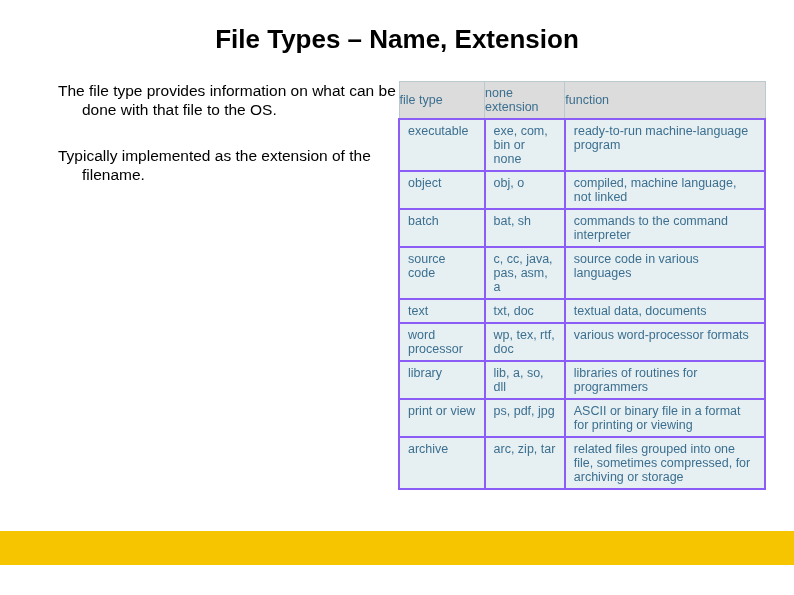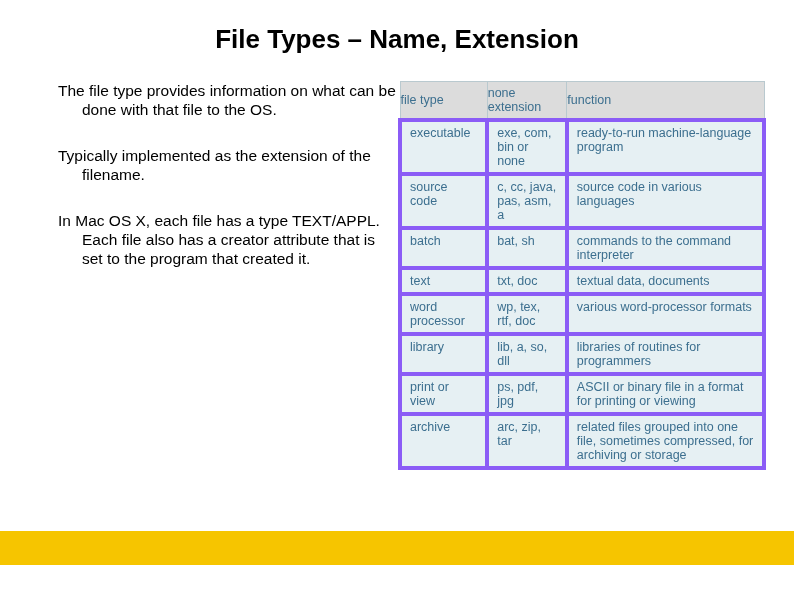--- a/index.html
+++ b/index.html
@@ -46,68 +46,72 @@
     background: #dcdcdc;
     color: #3c6f8f;
     font-weight: normal;
     text-align: left;
     padding: 4px 0;
     border: 1px solid #b9c9cf;
   }
   td {
     background: #e6f0f3;
     padding: 4px 8px;
-    border: 4px solid #8b5cf6;
+    border: 2px solid #8b5cf6;
     vertical-align: top;
   }
   .footer-bar {
     position: absolute;
     left: 0;
     bottom: 30px;
     width: 100%;
     height: 34px;
     background: #f6c500;
   }
 </style>
 </head>
 <body>
 
 <h1 class="title">File Types – Name, Extension</h1>
 
 <div class="content">
   <div class="left-col">
     <p class="para">The file type provides information on what can be done with that file to the OS.</p>
     <p class="para">Typically implemented as the extension of the filename.</p>
-    <p class="para">In Mac OS X, each file has a type TEXT/APPL. Each file also has a creator attribute that is set to the program that created it.</p>
   </div>
 
   <div class="right-col">
     <table>
       <thead>
         <tr>
           <th>file type</th>
           <th>none extension</th>
           <th>function</th>
         </tr>
       </thead>
       <tbody id="tbody">
           <tr>
             <td>executable</td>
             <td>exe, com, bin or none</td>
             <td>ready-to-run machine-language program</td>
           </tr>
           <tr>
-            <td>source code</td>
-            <td>c, cc, java, pas, asm, a</td>
-            <td>source code in various languages</td>
+            <td>object</td>
+            <td>obj, o</td>
+            <td>compiled, machine language, not linked</td>
           </tr>
           <tr>
             <td>batch</td>
             <td>bat, sh</td>
             <td>commands to the command interpreter</td>
+          </tr>
+          <tr>
+            <td>source code</td>
+            <td>c, cc, java, pas, asm, a</td>
+            <td>source code in various languages</td>
           </tr>
           <tr>
             <td>text</td>
             <td>txt, doc</td>
             <td>textual data, documents</td>
           </tr>
           <tr>
             <td>word processor</td>
             <td>wp, tex, rtf, doc</td>
             <td>various word-processor formats</td>

